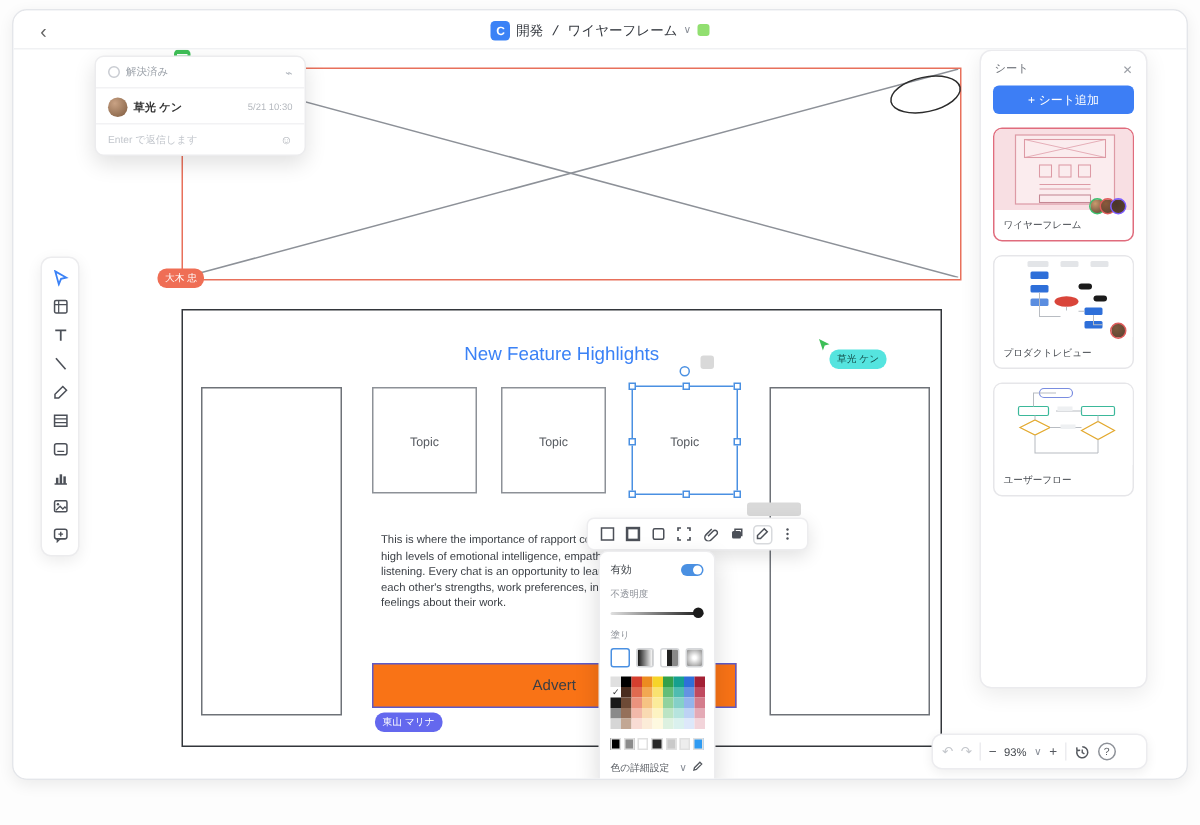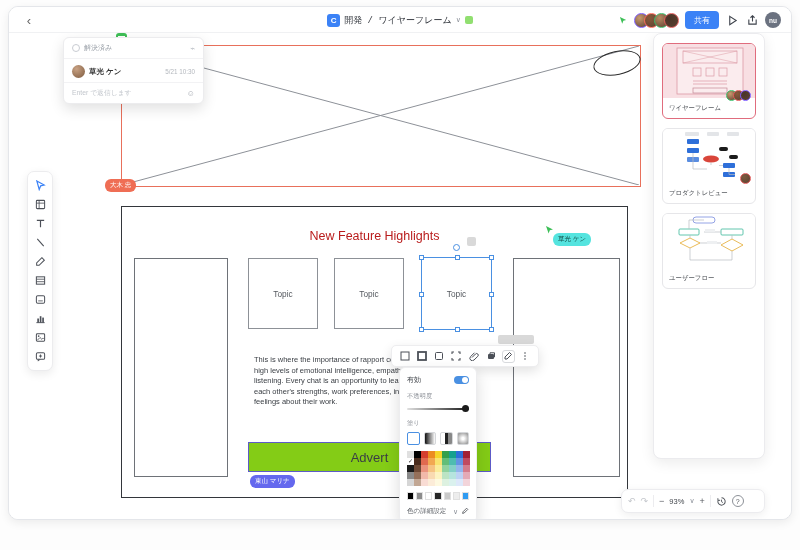--- a/index.html
+++ b/index.html
@@ -60,32 +60,32 @@
 
   
   .toolrail { position:absolute; left:18px; top:138px; width:26px; background:#fff; border:1px solid #ececee;
               border-radius:7px; box-shadow:0 3px 10px rgba(0,0,0,.08); padding:4px 0; display:flex;
               flex-direction:column; align-items:center; z-index:20; }
   .tool { width:24px; height:19px; display:flex; align-items:center; justify-content:center; color:#4c5058; cursor:pointer; }
   .tool.active { color:var(--accent,#3b82f6); }
 
   
   .frame { position:absolute; left:112px; top:173px; width:507px; height:292px; border:1.5px solid #33363b; background:#fff; }
-  .wf-title { position:absolute; left:112px; top:196px; width:507px; text-align:center; font-size:12.5px; color:#b91c1c; }
+  .wf-title { position:absolute; left:112px; top:196px; width:507px; text-align:center; font-size:12.5px; color:#3b82f6; }
   .col-box { position:absolute; border:1px solid #6e7278; }
   .topic-box { position:absolute; border:1px solid #8d9197; display:flex; align-items:center; justify-content:center;
                font-size:8.3px; color:#55595f; }
   .topic-sel { position:absolute; border:1.5px solid #4a90e2; display:flex; align-items:center; justify-content:center;
                font-size:8.3px; color:#55595f; }
   .handle { position:absolute; width:5px; height:5px; background:#fff; border:1px solid #4a90e2; }
   .rotate-handle { position:absolute; width:7px; height:7px; border:1px solid #4a90e2; border-radius:50%; background:#fff; }
   .lock-chip { position:absolute; width:9px; height:9px; background:#d9d9d9; border-radius:2px; }
   .paragraph { position:absolute; left:245px; top:322px; width:206px; font-size:7.5px; line-height:10.6px; color:#3c4046; }
   .advert { position:absolute; left:239px; top:409px; width:243px; height:30px; border:1.5px solid #5d5bc8;
-            display:flex; align-items:center; justify-content:center; font-size:13px; color:#3a3e44; background:#84cc16; }
+            display:flex; align-items:center; justify-content:center; font-size:10px; color:#3a3e44; background:#f97316; }
 
   .tag { position:absolute; font-size:6.5px; padding:2px 5px; border-radius:6px; white-space:nowrap; z-index:15; }
   .tag-cyan { background:#55e4df; color:#134e4a; }
   .tag-purple { background:#6468ee; color:#fff; }
   .tag-red { background:#ef6e55; color:#fff; }
 
   
   .style-toolbar { position:absolute; left:382px; top:312px; width:148px; height:22px; background:#fff; border:1px solid #ededef;
                    border-radius:5px; box-shadow:0 4px 12px rgba(0,0,0,.12); display:flex; align-items:center;
                    justify-content:space-around; padding:0 4px; z-index:31; }
@@ -156,44 +156,20 @@
 <div class="stage">
 <div class="app">
 
   <div class="topbar">
     <div class="back">‹</div>
     <div class="title-group">
       <span class="logo">C</span>
       <span class="crumb">開発 / ワイヤーフレーム</span>
       <span class="chev">∨</span>
       <span class="presence-dot"></span>
-    </div>
-    <div class="tb-right">
-      <svg class="green-cursor" viewBox="0 0 10 10">
-            <path d="M1,1 L8,4.5 L4.8,5.3 L3.6,8.6 Z" fill="#3dbf57"></path>
-          </svg>
-      <div class="avatar-stack">
-            <span class="avatar" style="background: radial-gradient(circle at 35% 30%, rgb(201, 154, 110), rgb(90, 64, 48)); border: 1.2px solid rgb(124, 92, 255);"></span>
-            <span class="avatar" style="background: radial-gradient(circle at 35% 30%, rgb(138, 90, 60), rgb(90, 64, 48)); border: 1.2px solid rgb(255, 107, 92);"></span>
-            <span class="avatar" style="background: radial-gradient(circle at 35% 30%, rgb(185, 138, 98), rgb(90, 64, 48)); border: 1.2px solid rgb(61, 191, 110);"></span>
-            <span class="avatar" style="background: radial-gradient(circle at 35% 30%, rgb(74, 52, 40), rgb(90, 64, 48)); border: 1.2px solid rgb(224, 92, 92);"></span>
-          </div>
-      <div class="share-btn">共有</div>
-      <div class="tb-icon">
-        <svg width="11" height="11" viewBox="0 0 12 12">
-              <path d="M3,1.5 L10,6 L3,10.5 Z" fill="none" stroke="currentColor" stroke-width="1.2"></path>
-            </svg>
-      </div>
-      <div class="tb-icon">
-        <svg width="11" height="11" viewBox="0 0 12 12">
-              <path d="M2,5 L2,10 L10,10 L10,5" fill="none" stroke="currentColor" stroke-width="1.2"></path>
-              <path d="M6,1 L6,7 M3.8,3 L6,0.8 L8.2,3" fill="none" stroke="currentColor" stroke-width="1.2"></path>
-            </svg>
-      </div>
-      <div class="account">nu</div>
     </div>
   </div>
 
   <div class="canvas">
 
     <div class="red-rect">
       <svg width="517" height="139">
         <line x1="0" y1="0" x2="517" y2="139" stroke="#8d9198" stroke-width="1"></line>
         <line x1="0" y1="139" x2="517" y2="0" stroke="#8d9198" stroke-width="1"></line>
       </svg>
@@ -469,20 +445,25 @@
     </span>
     <span class="side-ic">
       <svg width="13" height="13" viewBox="0 0 14 14">
             <circle cx="7" cy="7" r="2" fill="none" stroke="currentColor" stroke-width="1.2"></circle>
             <path d="M7,1.5 V3 M7,11 V12.5 M1.5,7 H3 M11,7 H12.5 M3.1,3.1 L4.2,4.2 M9.8,9.8 L10.9,10.9 M10.9,3.1 L9.8,4.2 M4.2,9.8 L3.1,10.9" stroke="currentColor" stroke-width="1.2"></path>
           </svg>
     </span>
   </div>
 
   <div class="sheet-panel">
+    <div class="sp-head">
+      <span class="sp-title">シート</span>
+      <span class="sp-close">✕</span>
+    </div>
+    <div class="add-sheet">+ シート追加</div>
 
     <div class="sheet-card selected">
       <div class="sc-img">
         <svg width="94" height="54" viewBox="0 0 94 54">
           <rect width="94" height="54" fill="#f8dfe3"></rect>
           <rect x="14" y="4" width="66" height="46" fill="#fbecee" stroke="#dd9aa5" stroke-width="0.8"></rect>
           <rect x="20" y="7" width="54" height="12" fill="none" stroke="#dd9aa5" stroke-width="0.7"></rect>
           <line x1="20" y1="7" x2="74" y2="19" stroke="#dd9aa5" stroke-width="0.5"></line>
           <line x1="20" y1="19" x2="74" y2="7" stroke="#dd9aa5" stroke-width="0.5"></line>
           <rect x="30" y="24" width="8" height="8" fill="none" stroke="#dd9aa5" stroke-width="0.7"></rect>

